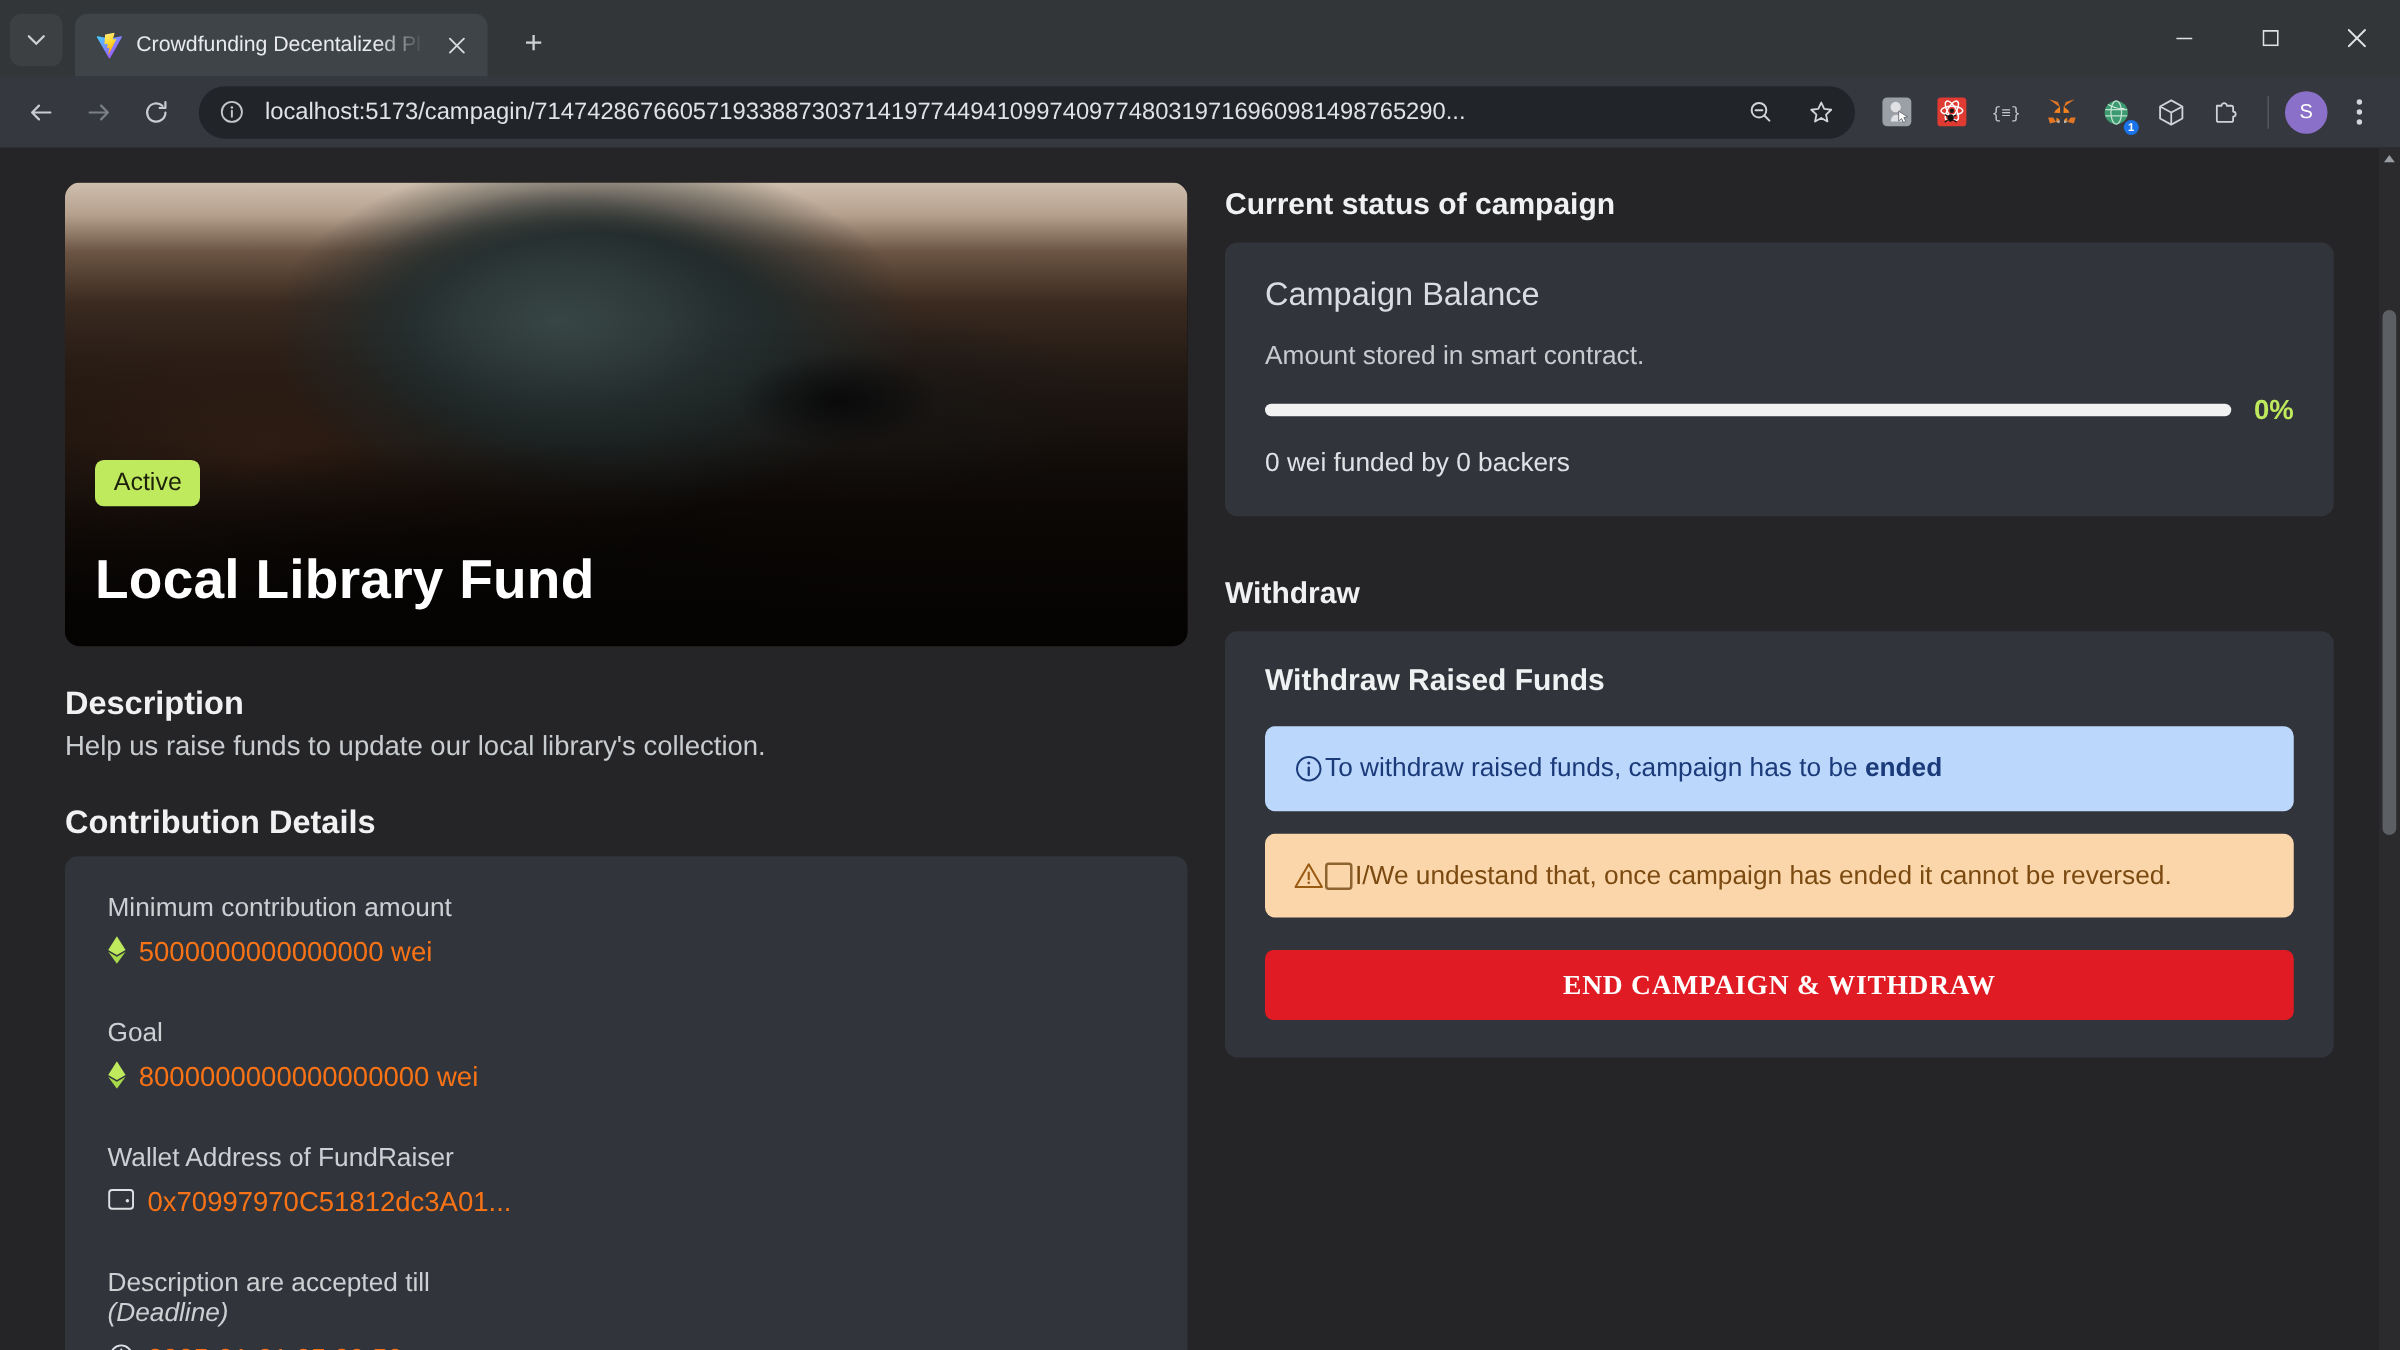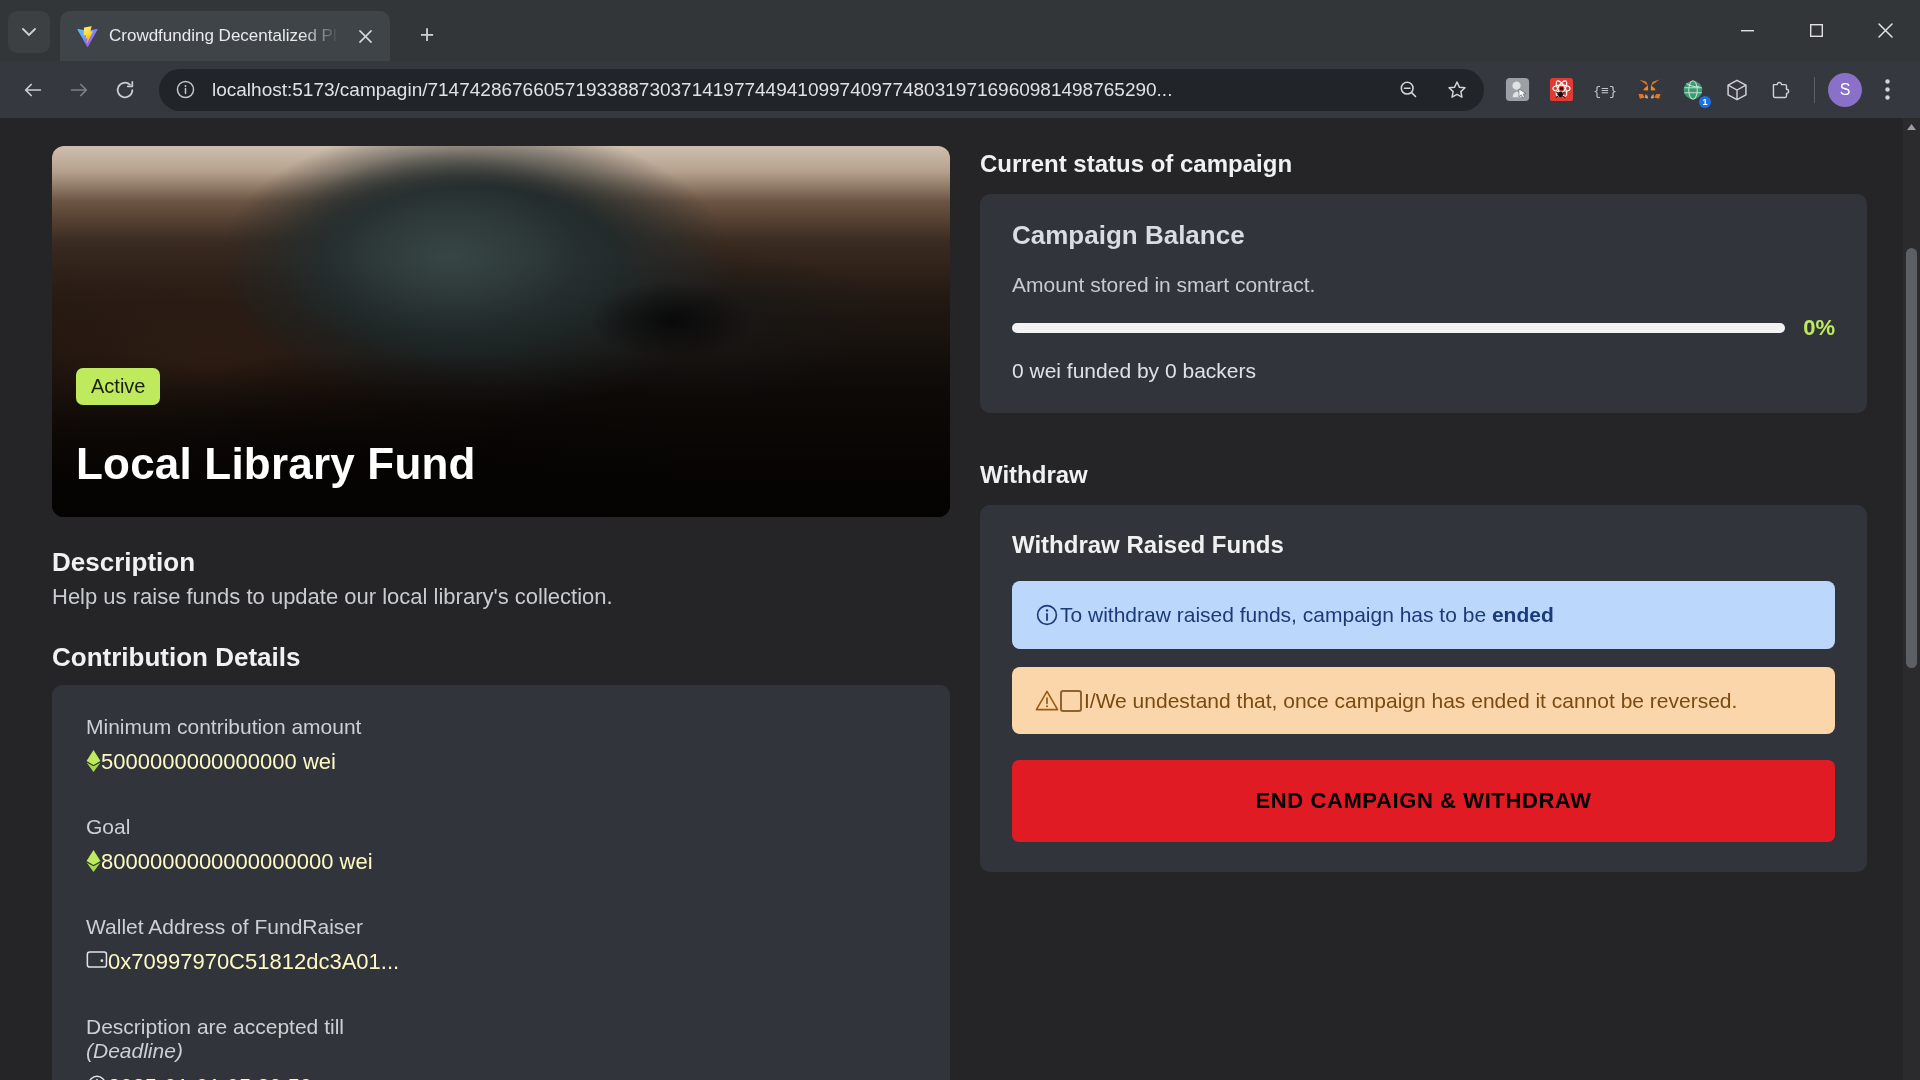--- a/index.html
+++ b/index.html
@@ -269,46 +269,46 @@
     row-gap: 40px;
     column-gap: 10px;
   }
   .d-label {
     color: #cdd0d3;
     font-size: 21px;
     margin-bottom: 10px;
   }
   .d-label .ital { font-style: italic; display: block; }
   .d-value {
-    color: #fef9c3;
+    color: #f97316;
     font-size: 22px;
     display: flex;
     align-items: center;
-    gap: 0;
+    gap: 10px;
     white-space: nowrap;
   }
   .eth-ico { color: #bfea5e; font-size: 20px; line-height: 1; }
 
   
   .r-head {
     color: #f0f1f2;
     font-size: 24px;
     font-weight: bold;
     margin-bottom: 16px;
   }
   .r-head.second { margin-top: 48px; }
   .rcard {
     background: #31353b;
     border-radius: 10px;
     padding: 26px 32px 30px 32px;
   }
   .rcard-title {
     color: #d9dce0;
     font-size: 26px;
-    font-weight: bold;
+    font-weight: normal;
     margin-bottom: 22px;
   }
   .rcard-sub {
     color: #c8cbce;
     font-size: 21px;
     margin-bottom: 18px;
   }
   .progress-row {
     display: flex;
     align-items: center;
@@ -364,29 +364,29 @@
     border-radius: 3px;
     flex: 0 0 22px;
     margin-right: 2px;
     cursor: pointer;
     background: transparent;
   }
   .end-btn {
     margin-top: 26px;
     width: 100%;
     background: #e01b24;
-    color: #000000;
+    color: #ffffff;
     font-size: 22px;
     font-weight: bold;
     letter-spacing: .6px;
     border: none;
     border-radius: 7px;
-    padding: 28px 0;
-    cursor: pointer;
-    font-family: Liberation Sans, sans-serif;
+    padding: 15px 0;
+    cursor: pointer;
+    font-family: Liberation Serif, serif;
   }
 
   
   .scrollbar {
     width: 17px;
     background: #2b2b2e;
     flex: 0 0 17px;
     position: relative;
   }
   .sb-arrow {

